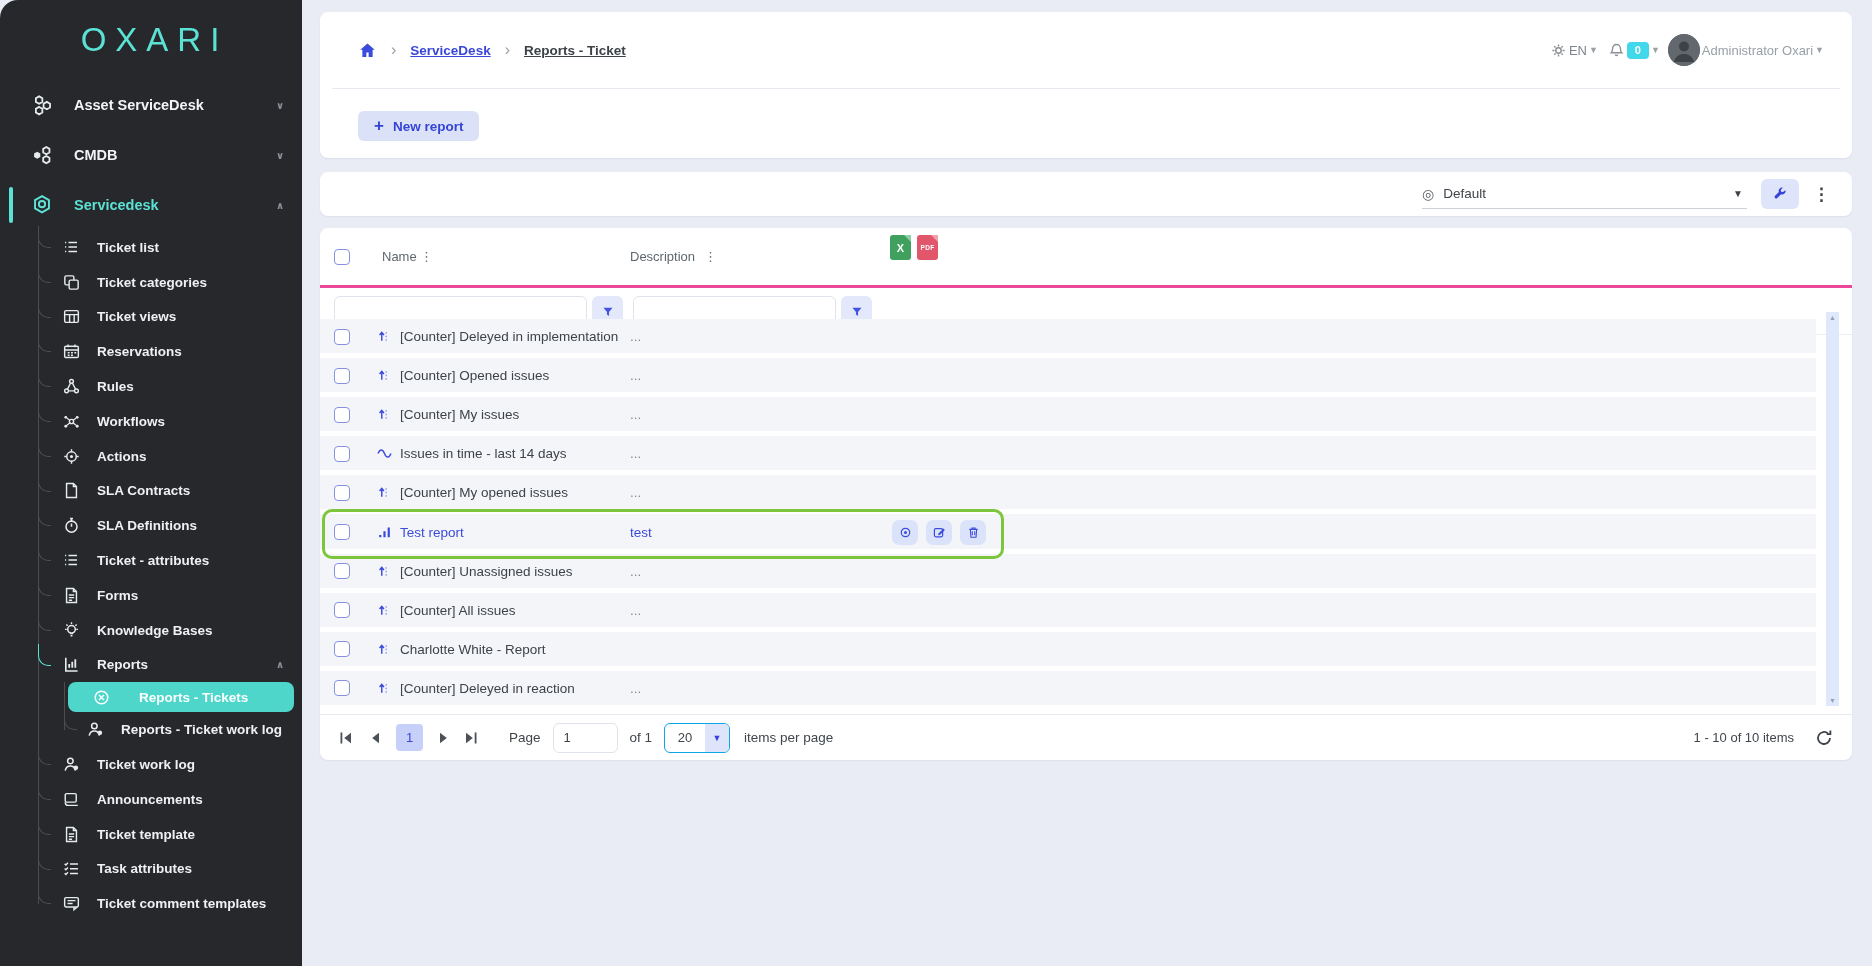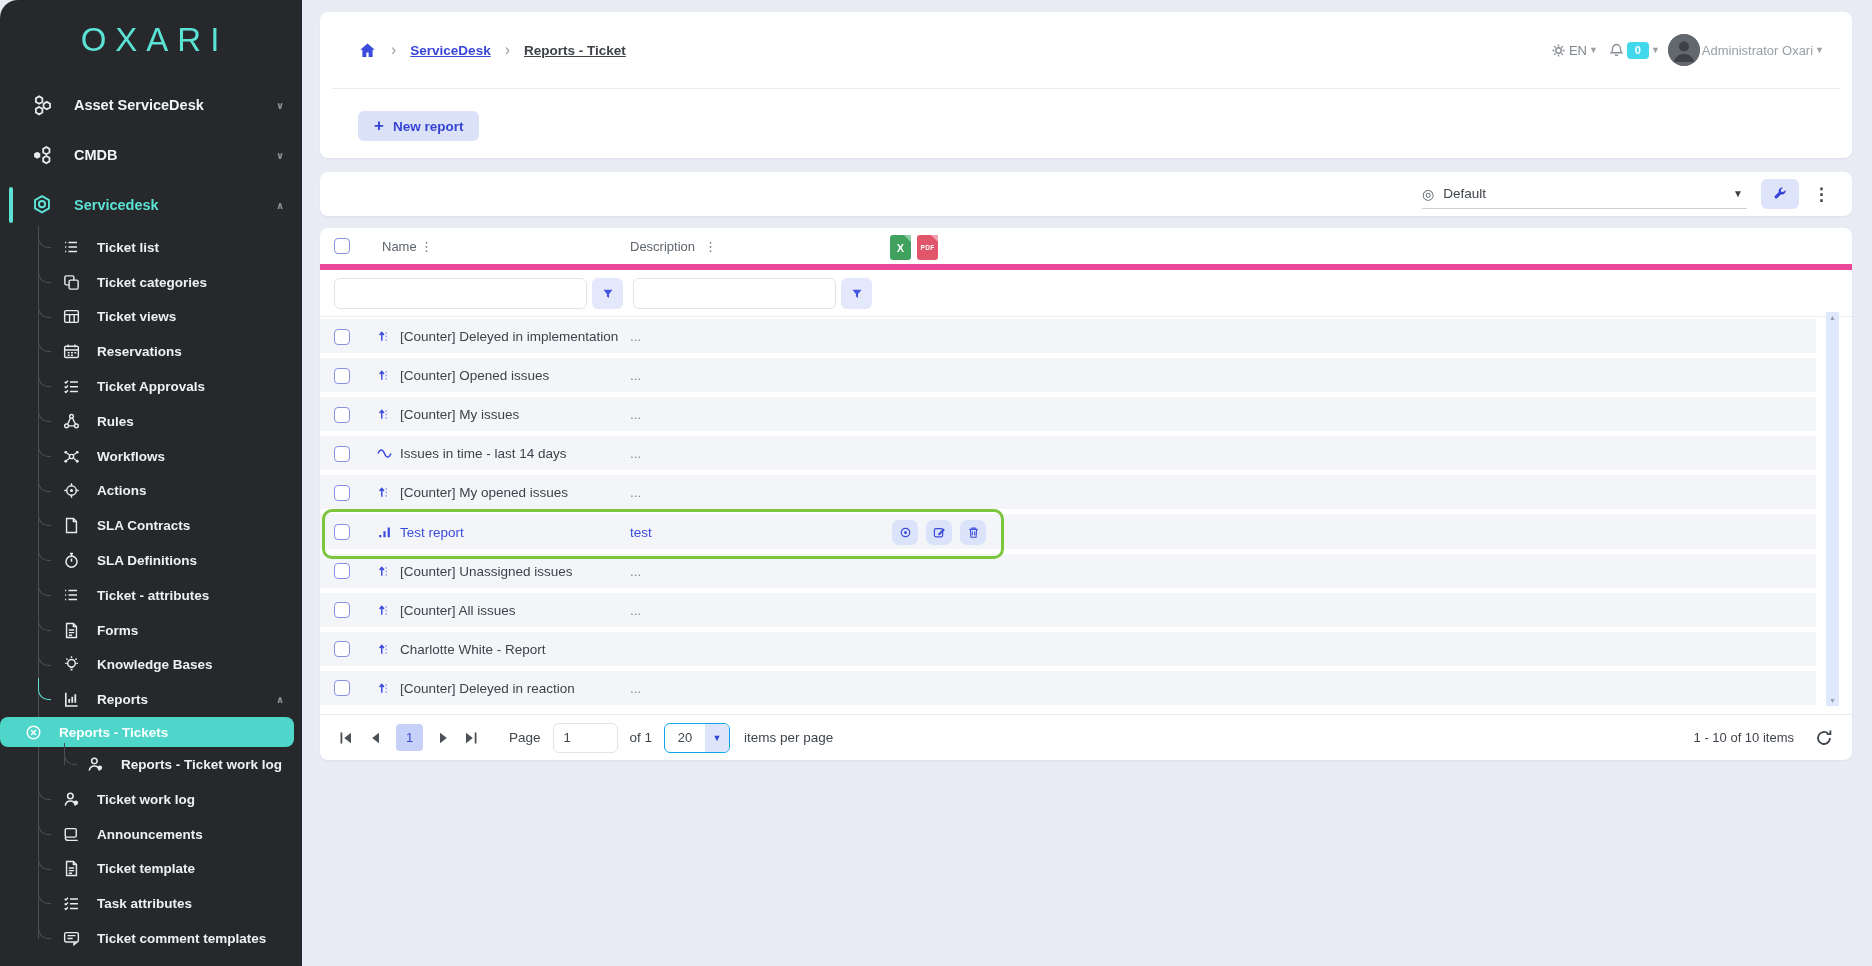--- a/index.html
+++ b/index.html
@@ -40,22 +40,22 @@
     color:#eef0f2; font-size:13.5px; font-weight:700; position:relative; cursor:pointer;
   }
   .nav-item .ico { width:19px; height:19px; margin-right:16px; color:#e8ebee; flex:none; }
   .nav-item .conn {
     position:absolute; left:38px; top:-4px; width:13px; height:22px;
     border-left:1px solid #4a4d51; border-bottom:1px solid #4a4d51; border-bottom-left-radius:10px;
   }
   .nav-item.reports-branch .conn { border-color:#5be2d5; }
   .lvl3 { padding-left:86px; }
   .lvl3 .conn { left:64px; }
-  .nav-item.selected { padding-left:24px; margin-right:8px; height:30px;
-    background:#4fd6cb; border-radius:8px; color:#fbfefe; }
+  .nav-item.selected { padding-left:24px; margin-left:68px; margin-right:8px; height:30px;
+    background:#4fd6cb; border-radius:8px; color:#fbfefe;gap:12px; }
   .nav-item.selected .ico { color:#fbfefe; }
 
   
   .main { position:absolute; left:302px; top:0; right:0; bottom:0; }
   .card { position:absolute; left:18px; right:20px; background:#fff; border-radius:8px;
           box-shadow:0 1px 2px rgba(40,50,90,.06); }
   .top-card { top:12px; height:146px; }
   .crumb-row { height:76px; display:flex; align-items:center; padding:0 28px 0 38px; }
   .crumb { display:flex; align-items:center; gap:14px; font-size:13.5px; font-weight:700; }
   .crumb .home { color:#3b4bdb; width:19px; height:19px; cursor:pointer; }
@@ -81,22 +81,22 @@
   .viewsel { width:325px; display:flex; align-items:center; gap:9px; border-bottom:1px solid #ccd1d8;
              height:30px; font-size:13.5px; color:#3f454c; cursor:pointer; }
   .viewsel .bull { color:#5a6066; font-size:14px; }
   .viewsel .vcaret { margin-left:auto; color:#3c4248; font-size:10px; padding-right:4px; }
   .wrench-btn { width:38px; height:30px; background:#dee4fa; border:none; border-radius:6px; margin-left:14px;
      display:flex; align-items:center; justify-content:center; color:#3544d6; cursor:pointer; }
   .kebab-btn { margin-left:14px; color:#3c4248; font-size:17px; font-weight:700; cursor:pointer; background:none; border:none; }
 
   
   .table-card { top:228px; height:532px; }
-  .thead { height:42px; display:flex; align-items:center; position:relative;
-           border-bottom:6px solid #ec4899; font-size:13px; color:#5e666e;text-align:right; }
+  .thead { height:60px; display:flex; align-items:center; position:relative;
+           border-bottom:3px solid #ec4899; font-size:13px; color:#5e666e;text-align:right; }
   .chk { width:16px; height:16px; border:1.5px solid #8691e2; border-radius:4px; background:#fff; cursor:pointer; flex:none; }
   .thead .chk { position:absolute; left:14px; }
   .col-name { position:absolute; left:62px; }
   .colmenu { position:absolute; color:#6a7076; font-size:13px; cursor:pointer; letter-spacing:1px; }
   .cm1 { left:100px; } .cm2 { left:384px; }
   .col-desc { position:absolute; left:310px; }
   .exp-ico { position:absolute; top:7px; width:21px; height:25px; border-radius:3px; color:#fff;
              display:flex; align-items:center; justify-content:center; font-weight:700; cursor:pointer; }
   .exp-ico::after { content:""; position:absolute; right:0; top:0; border-style:solid; border-width:0 7px 7px 0; }
   .xls { left:570px; background:#3fa15d; font-size:11px; }
@@ -222,29 +222,20 @@
               <rect x="2.8" y="4.4" width="14.4" height="12" rx="1.5" fill="none" stroke="currentColor" stroke-width="1.5"></rect>
               <path d="M6.4 2.6v3M13.6 2.6v3M2.8 8.4h14.4M6 11.4h2M9.5 11.4h2M13 11.4h2M6 14h2M9.5 14h2" stroke="currentColor" stroke-width="1.5"></path>
             </svg>
           </span>
           <span>Reservations</span>
         </div>
         <div class="nav-item">
           <span class="conn"></span>
           <span class="ico">
             <svg class="" viewBox="0 0 20 20" width="100%" height="100%">
-              <path d="M2.8 5l1.3 1.3 2.2-2.3M8.4 5.2h8.4M2.8 10l1.3 1.3 2.2-2.3M8.4 10.2h8.4M2.8 15l1.3 1.3 2.2-2.3M8.4 15.2h8.4" fill="none" stroke="currentColor" stroke-width="1.5"></path>
-            </svg>
-          </span>
-          <span>Ticket Approvals</span>
-        </div>
-        <div class="nav-item">
-          <span class="conn"></span>
-          <span class="ico">
-            <svg class="" viewBox="0 0 20 20" width="100%" height="100%">
               <circle cx="10" cy="4.6" r="2" fill="none" stroke="currentColor" stroke-width="1.5"></circle>
               <circle cx="4.8" cy="14.6" r="2" fill="none" stroke="currentColor" stroke-width="1.5"></circle>
               <circle cx="15.2" cy="14.6" r="2" fill="none" stroke="currentColor" stroke-width="1.5"></circle>
               <path d="M9 6.4l-3.2 6.4M11 6.4l3.2 6.4M6.8 14.6h6.4" stroke="currentColor" stroke-width="1.4"></path>
             </svg>
           </span>
           <span>Rules</span>
         </div>
         <div class="nav-item">
           <span class="conn"></span>

